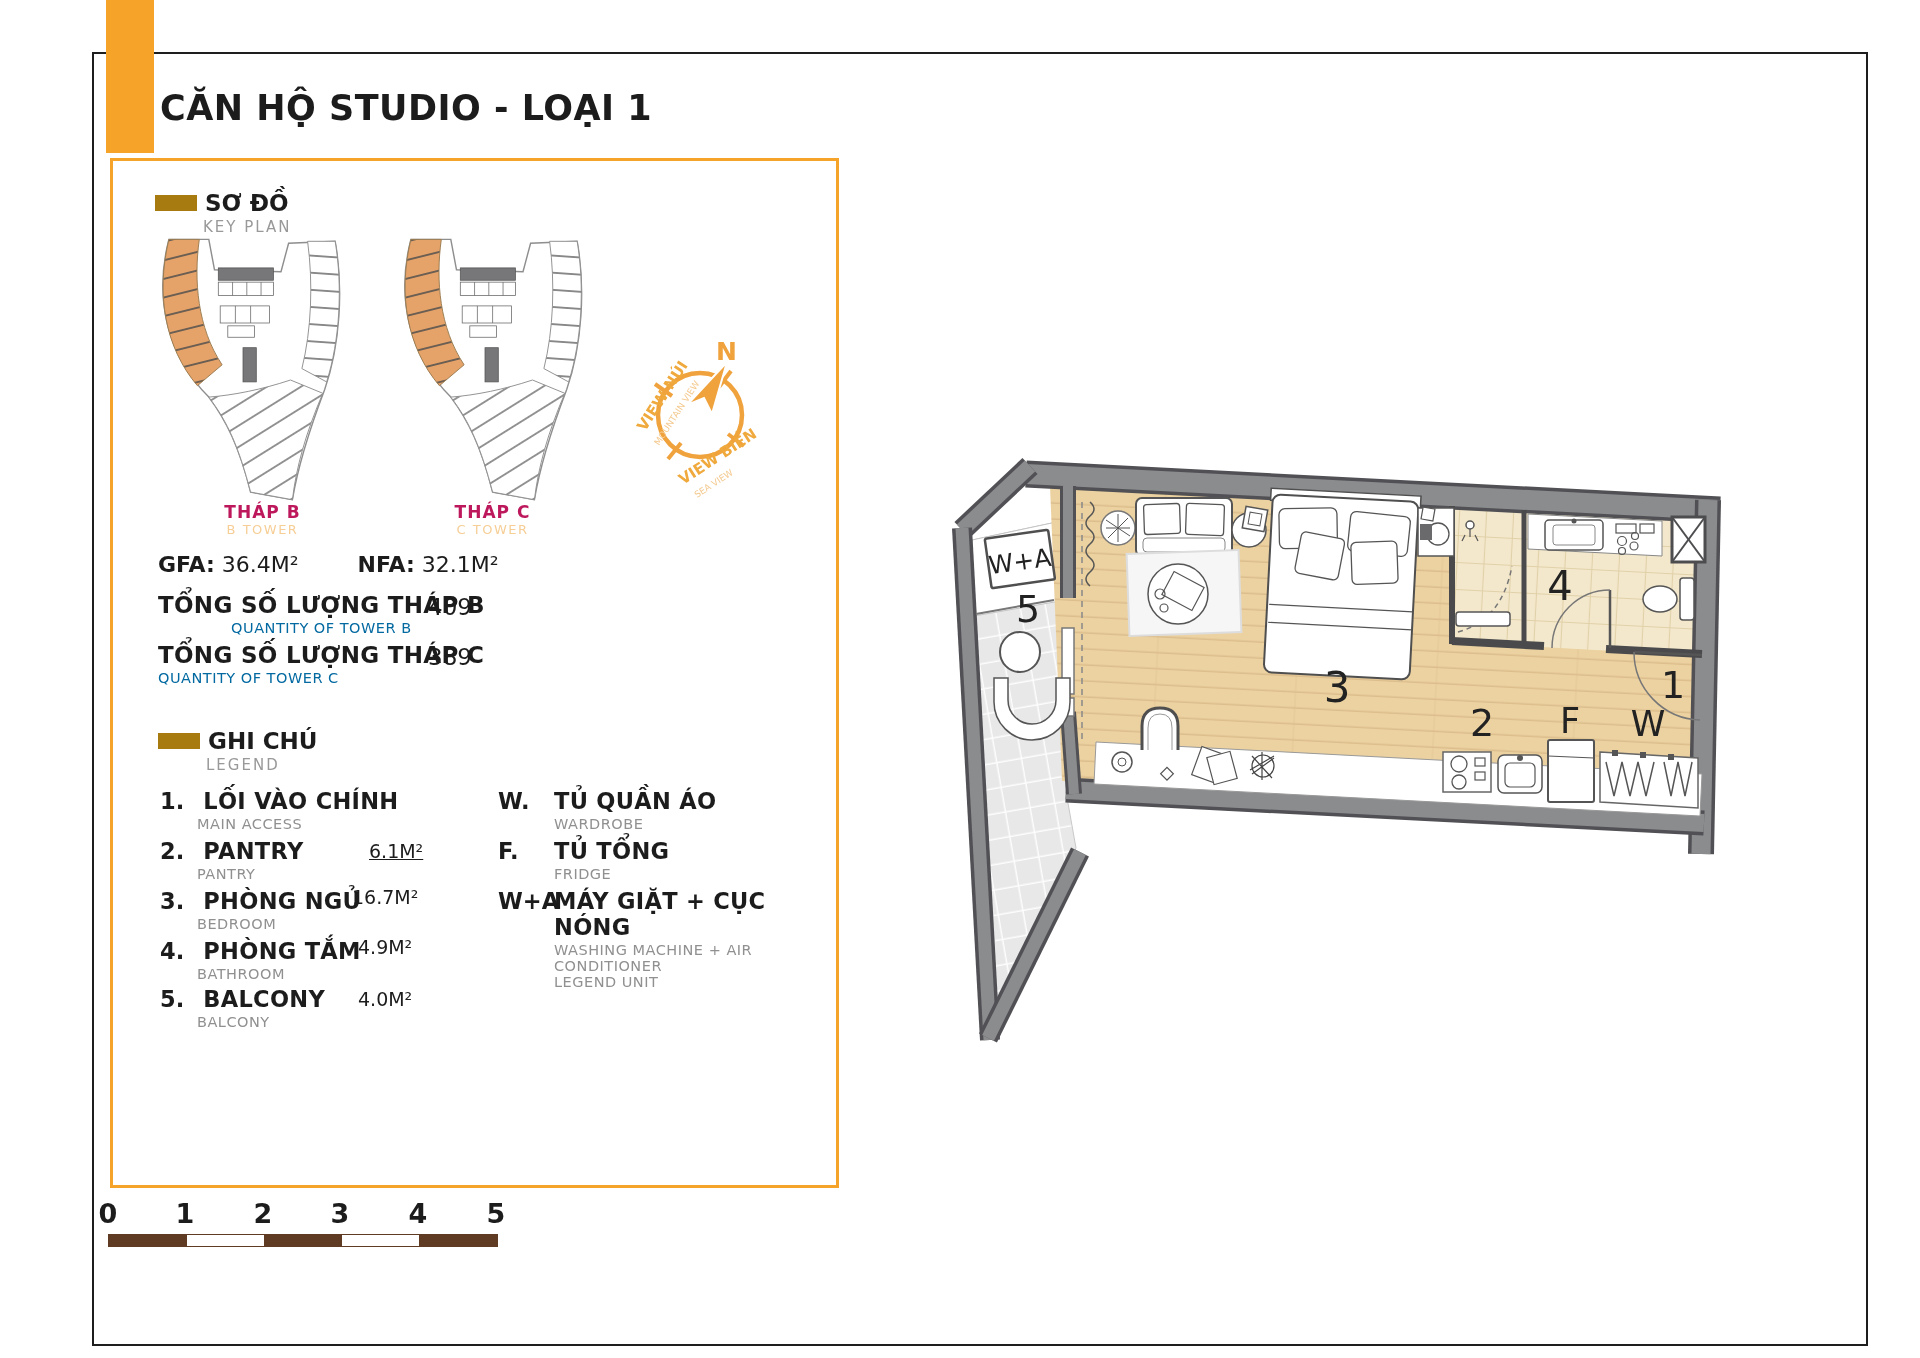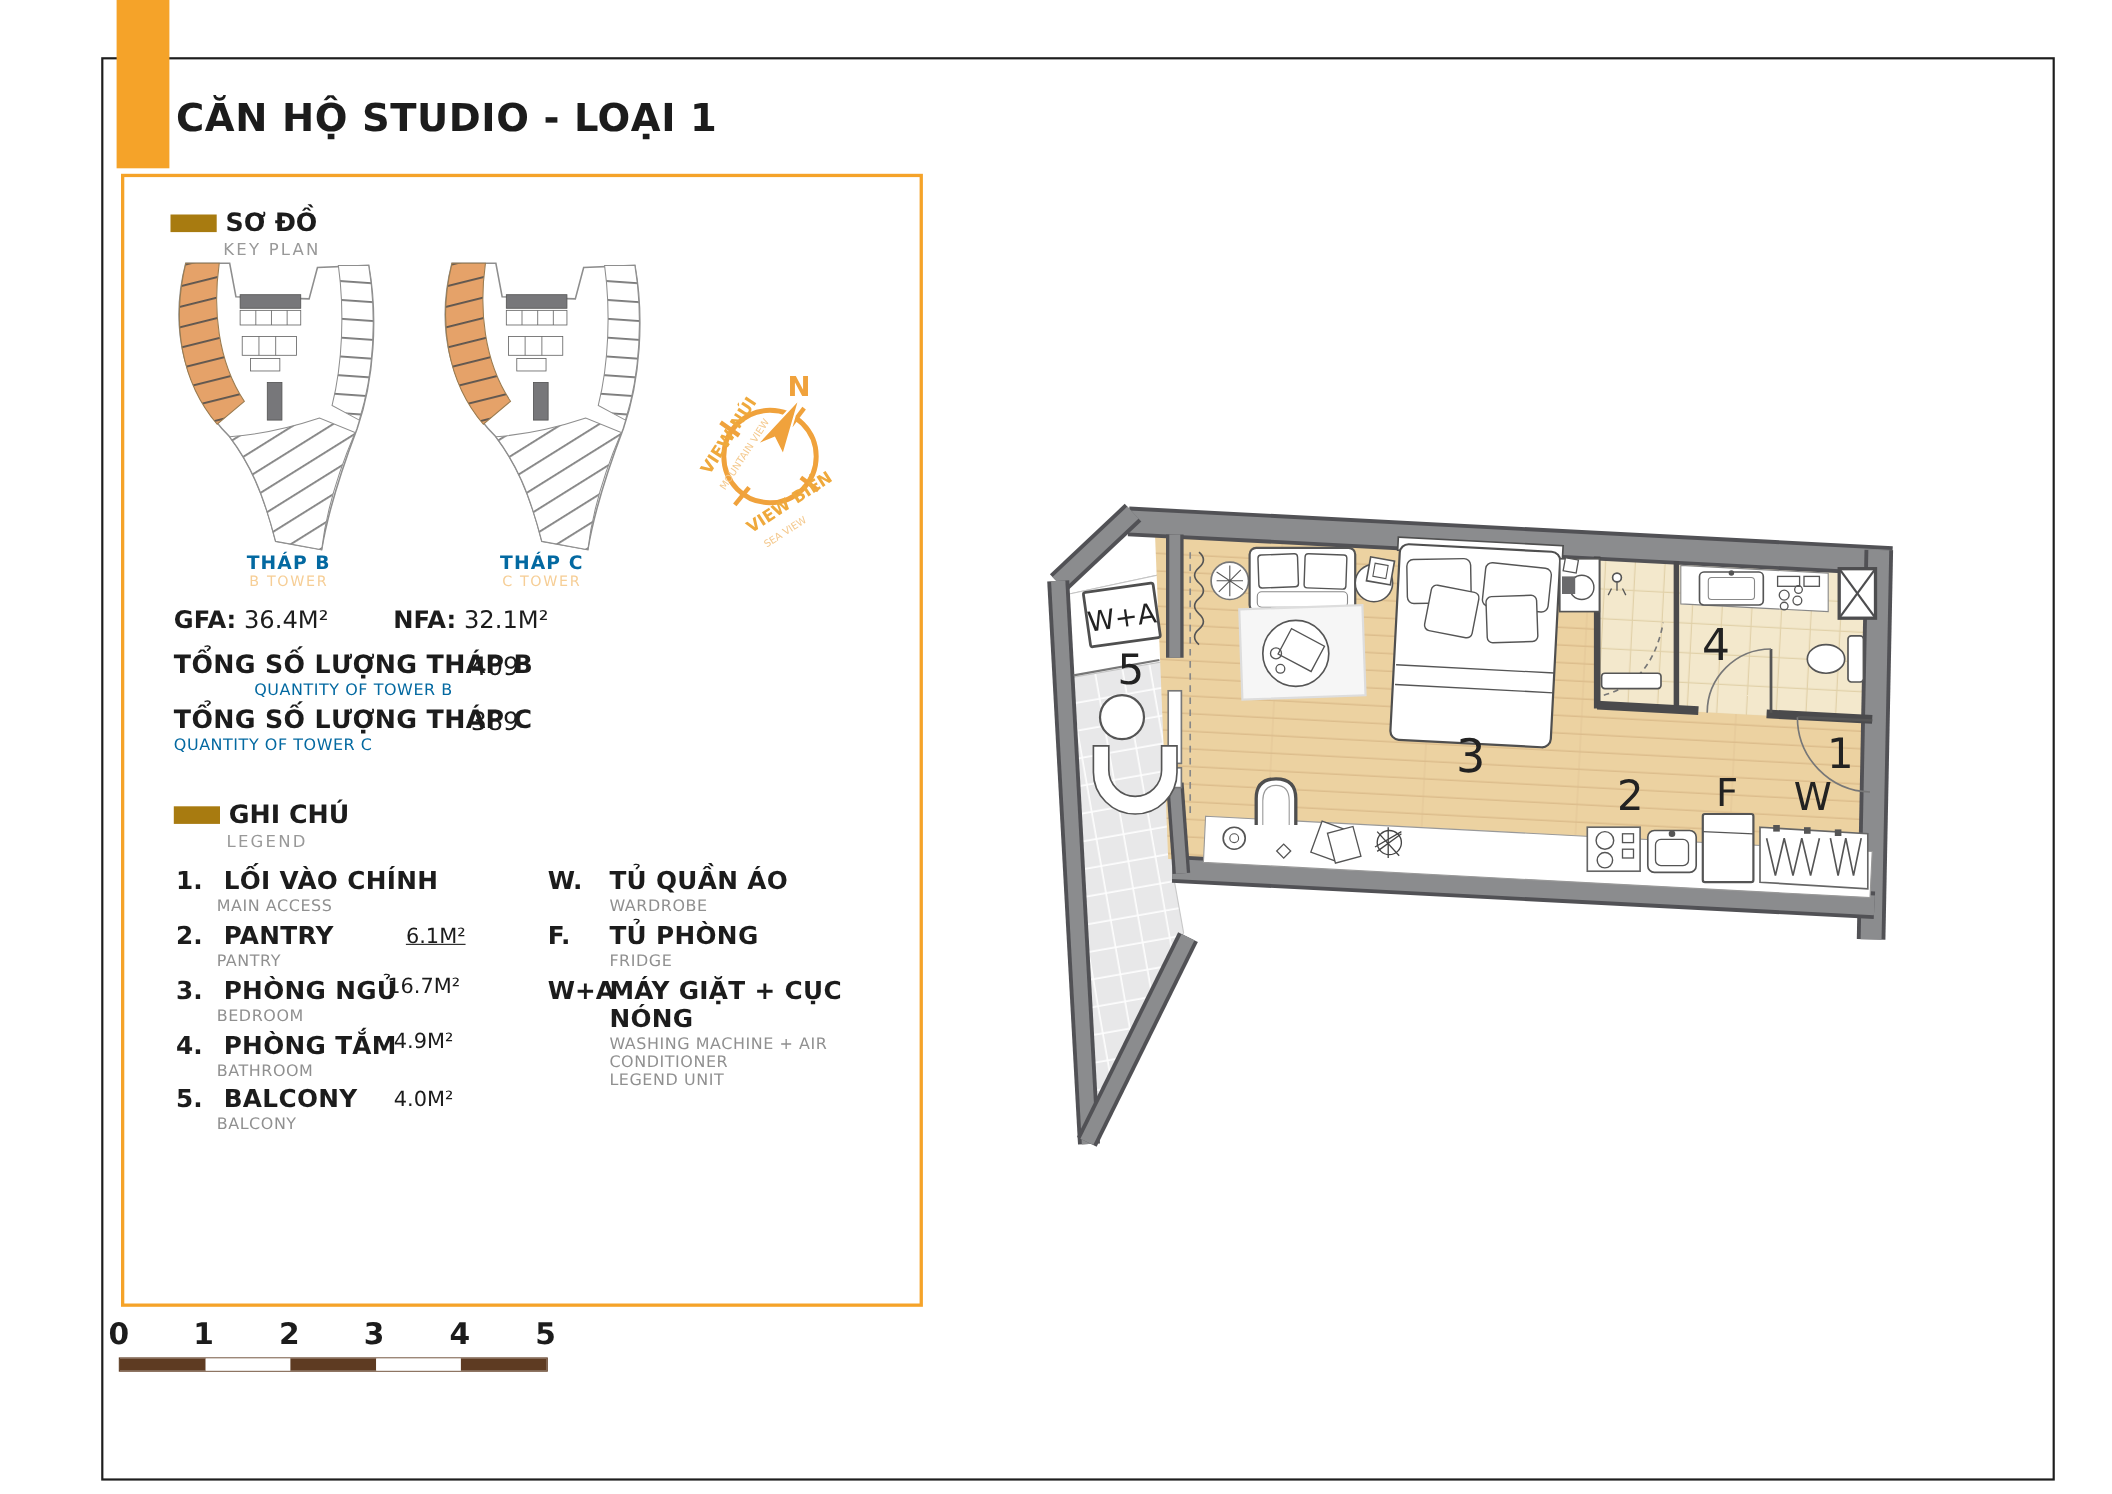--- a/index.html
+++ b/index.html
@@ -9,21 +9,21 @@
   .page-border{left:92px;top:52px;width:1772px;height:1290px;border:2px solid #1e1e1e;}
   .orange-bar{left:106px;top:0;width:48px;height:153px;background:#F5A329;}
   .title-vi{left:160px;top:88px;font-size:35px;font-weight:bold;letter-spacing:.5px;}
   .title-en{left:166px;top:134px;font-size:29px;font-weight:400;color:#3d3d3d;letter-spacing:.5px;}
   .info-box{left:110px;top:158px;width:723px;height:1024px;border:3px solid #F5A329;}
   .sec-head{display:flex;align-items:center;gap:8px;}
   .swatch{width:42px;height:16px;background:#A87B10;display:inline-block;}
   .sec-vi{font-size:23px;font-weight:bold;}
   .sec-en{font-size:15px;color:#999;letter-spacing:2px;}
   .tower-label{text-align:center;}
-  .tower-vi{font-size:17px;font-weight:bold;color:#0369a1;letter-spacing:1px;}
+  .tower-vi{font-size:17px;font-weight:bold;color:#be185d;letter-spacing:1px;}
   .tower-en{font-size:13px;color:#F6CE96;letter-spacing:1.5px;}
   .stat-line{font-size:22px;}
   .stat-line b{font-weight:bold;}
   .qty-vi{font-size:23px;font-weight:bold;letter-spacing:.3px;}
   .qty-en{font-size:14.5px;color:#0369a1;letter-spacing:.5px;margin-top:2px;}
   .qty-val{font-size:23px;}
   .lg-key{font-size:22.5px;font-weight:bold;}
   .lg-vi{font-size:22.5px;font-weight:bold;letter-spacing:.3px;}
   .lg-en{font-size:14.5px;color:#909090;letter-spacing:.5px;margin-top:2px;}
   .lg-area{font-size:19px;}
@@ -168,21 +168,21 @@
   <div class="abs" style="left:498px;top:788px;">
     <span class="lg-key abs" style="left:0;">W.</span>
     <div style="margin-left:56px;">
       <span class="lg-vi">TỦ QUẦN ÁO</span>
       <div class="lg-en">WARDROBE</div>
     </div>
   </div>
   <div class="abs" style="left:498px;top:838px;">
     <span class="lg-key abs" style="left:0;">F.</span>
     <div style="margin-left:56px;">
-      <span class="lg-vi">TỦ PHÒNG</span>
+      <span class="lg-vi">TỦ TỔNG</span>
       <div class="lg-en">FRIDGE</div>
     </div>
   </div>
   <div class="abs" style="left:498px;top:888px;">
     <span class="lg-key abs" style="left:0;">W+A</span>
     <div style="margin-left:56px;width:290px;">
       <span class="lg-vi">MÁY GIẶT + CỤC NÓNG</span>
       <div class="lg-en">WASHING MACHINE + AIR CONDITIONER</div>
       <div class="lg-en" style="margin-top:0;">LEGEND UNIT</div>
     </div>

